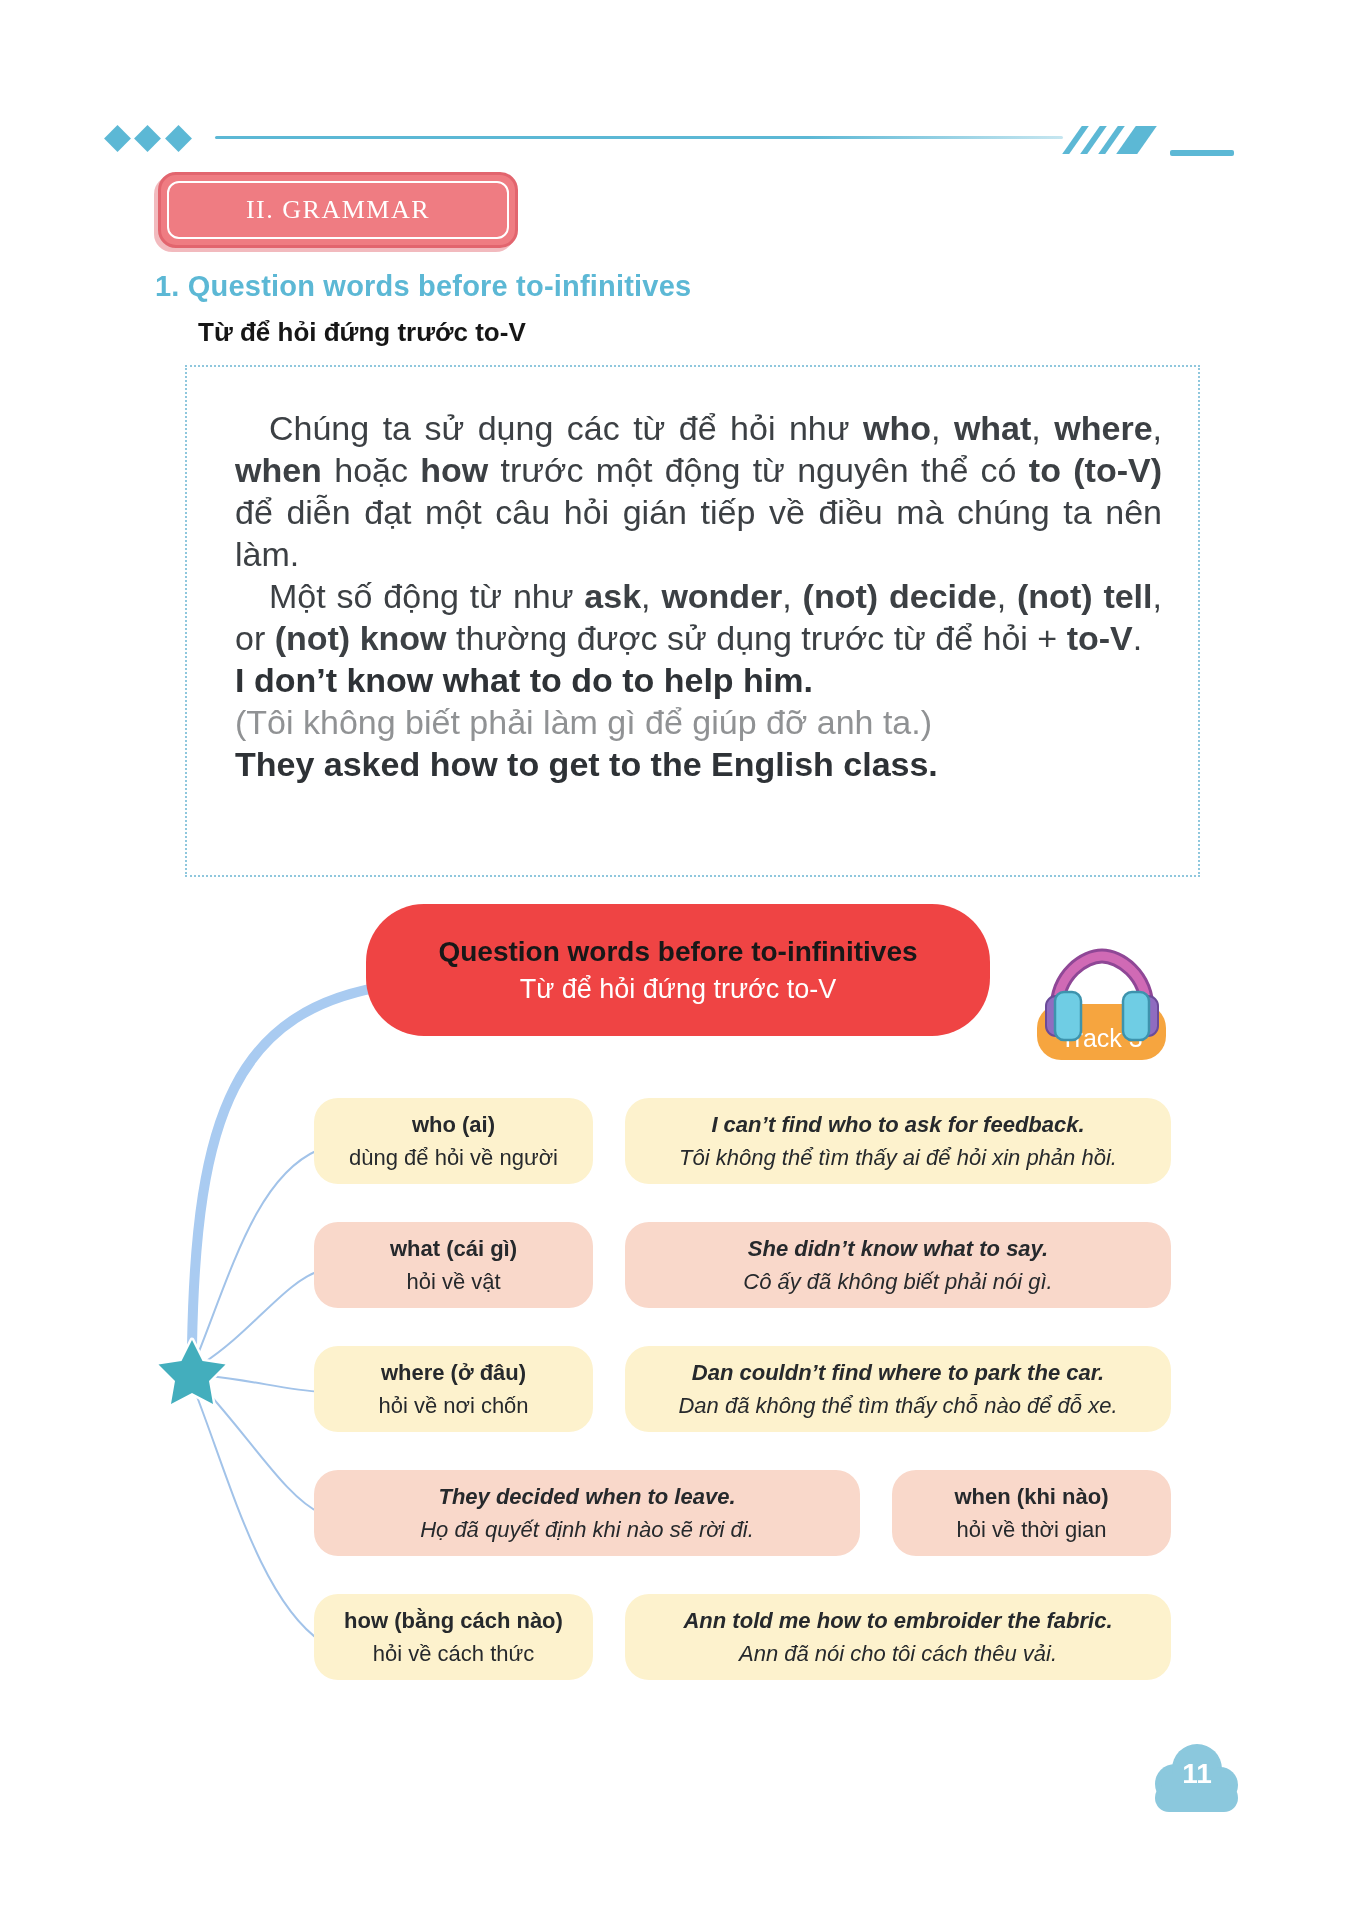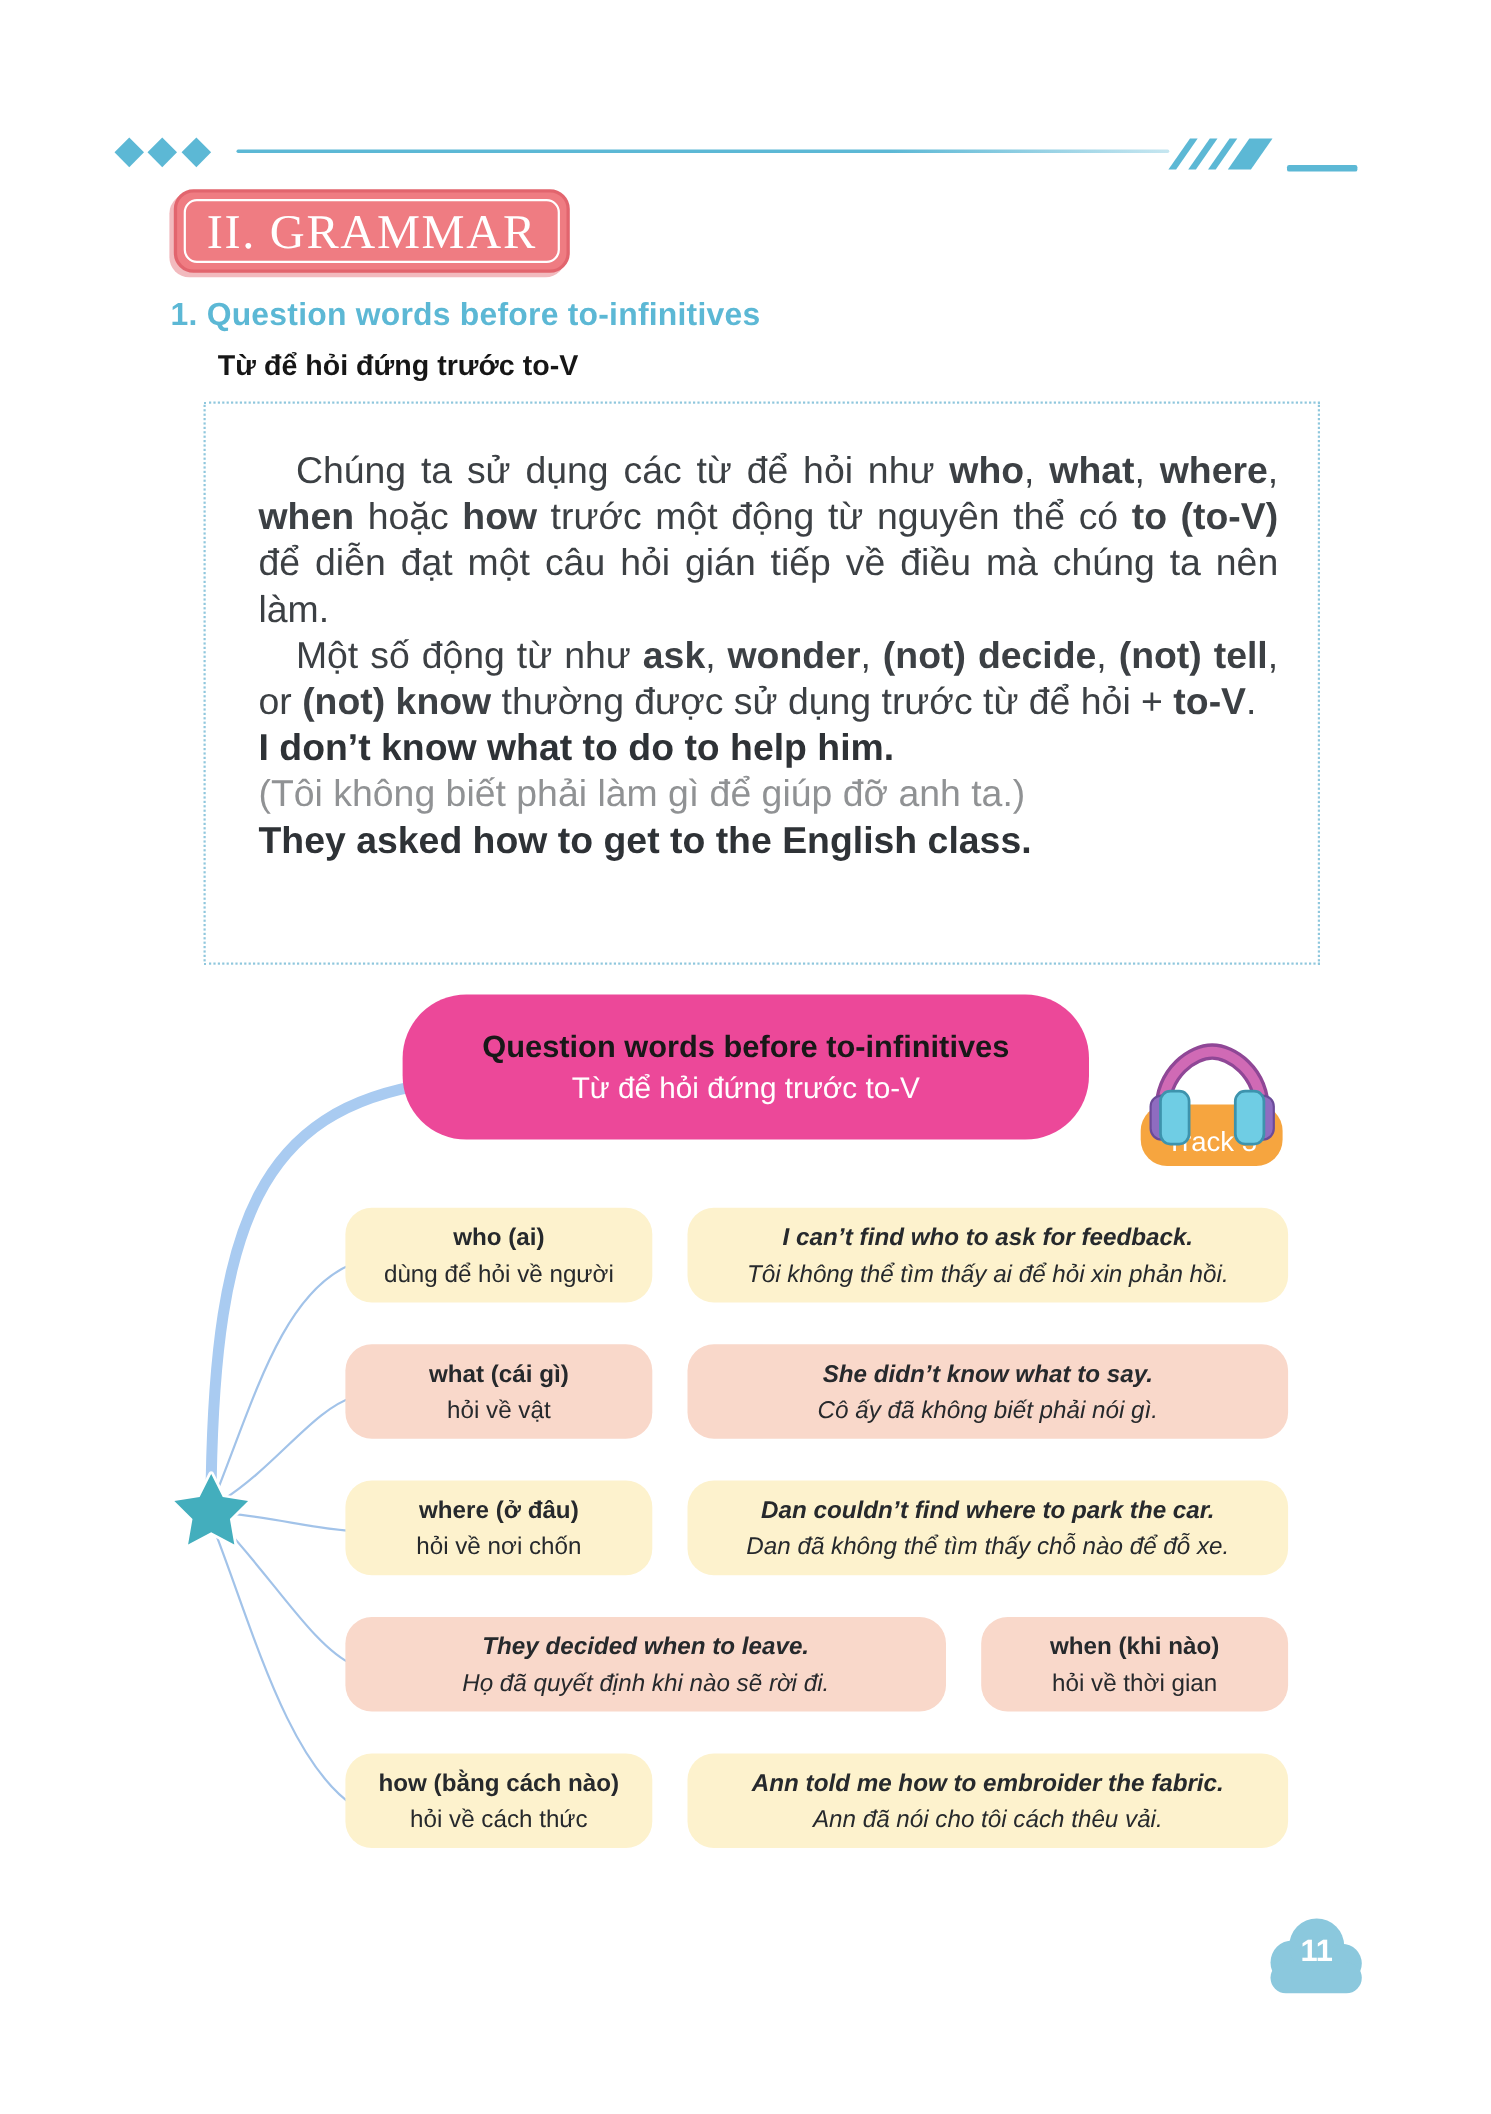--- a/index.html
+++ b/index.html
@@ -27,40 +27,40 @@
   .pill{
     position:absolute;left:158px;top:172px;width:360px;height:76px;
     background:var(--pill);border:3px solid var(--pill-edge);border-radius:18px;
     box-shadow:-4px 4px 0 rgba(226,101,110,.45);
     display:flex;align-items:center;justify-content:center;
   }
   .pill-inner{
     position:absolute;inset:6px;border:2.5px solid #ffffff;border-radius:12px;
     display:flex;align-items:center;justify-content:center;
   }
-  .pill-text{font-family:"Liberation Serif", serif;font-size:44px;color:#ffffff;letter-spacing:1.5px;}
+  .pill-text{font-family:"Liberation Serif", serif;font-size:26px;color:#ffffff;letter-spacing:1.5px;}
   
   .lesson-title{position:absolute;left:155px;top:270px;font-size:29px;font-weight:700;color:var(--teal);letter-spacing:.2px;}
   .lesson-subtitle{position:absolute;left:198px;top:317px;font-size:26px;font-weight:700;color:#161616;}
   
   .gbox{
     position:absolute;left:185px;top:365px;width:1015px;height:512px;
     border:2px dotted #8fc7dd;background:#fff;
     padding:40px 36px 20px 48px;font-size:34px;line-height:42px;color:var(--ink);
   }
   .gbox p{text-align:justify;}
   .gbox p.ind{text-indent:34px;}
   .gbox .b, .b{font-weight:700;}
   .vd{font-weight:700;}
   .ex-en{font-weight:700;color:#2e3236;}
   .ex-vi{color:var(--gray);}
   
   .bubble{
     position:absolute;left:366px;top:904px;width:624px;height:132px;
-    background:#ec4899;border-radius:58px;display:flex;flex-direction:column;
+    background:#ef4444;border-radius:58px;display:flex;flex-direction:column;
     align-items:center;justify-content:center;gap:6px;z-index:3;
   }
   .bubble-title{font-size:28px;font-weight:700;color:#181818;}
   .bubble-subtitle{font-size:27px;color:#ffffff;font-weight:500;}
   
   .track-badge{
     position:absolute;left:1037px;top:1004px;width:129px;height:56px;z-index:2;
     background:var(--orange);border-radius:24px;display:flex;align-items:flex-end;justify-content:center;
     padding-bottom:7px;color:#fff;font-size:25px;font-weight:500;
   }

